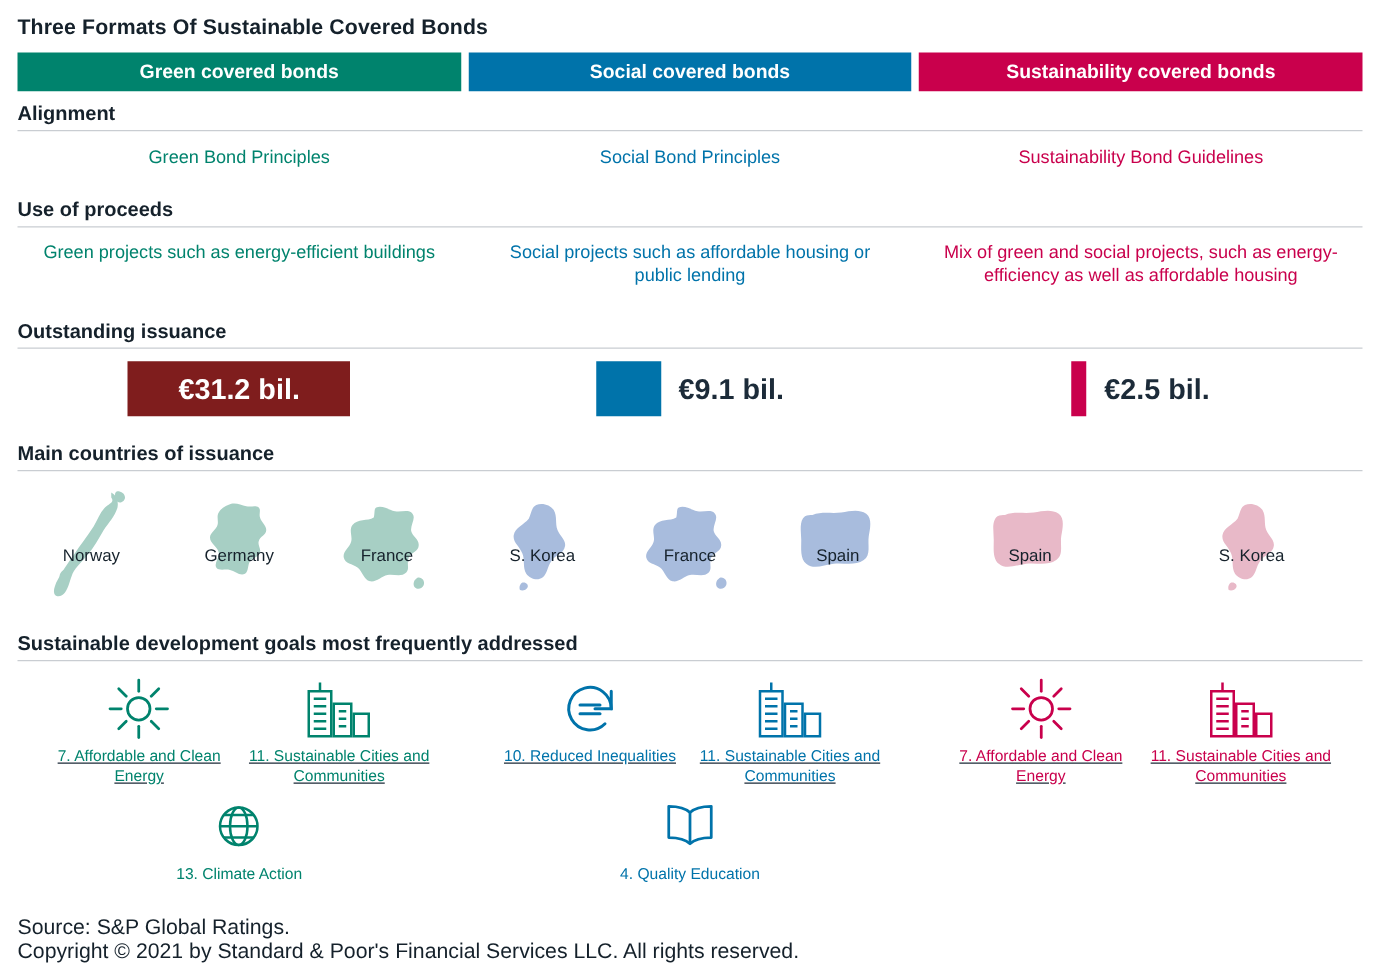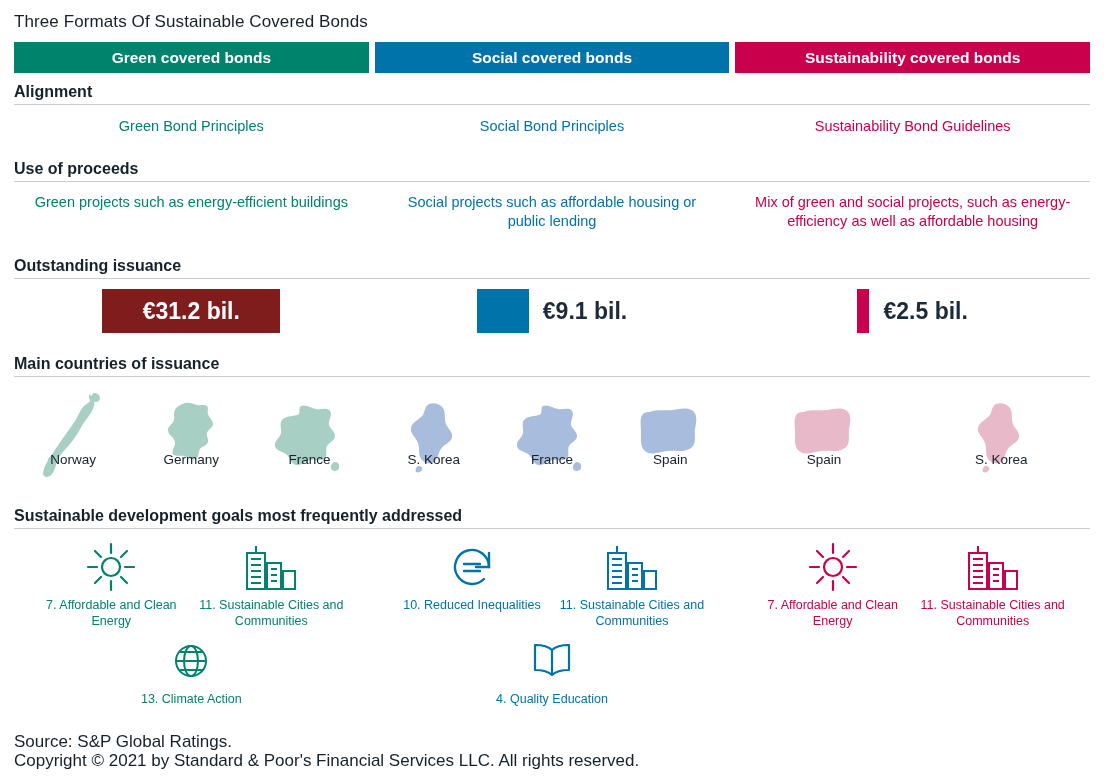--- a/index.html
+++ b/index.html
@@ -17,21 +17,21 @@
   }
   .page {
     position: relative;
     width: 1104px;
     height: 778px;
     box-sizing: border-box;
     padding: 0 14px;
   }
   .title {
     font-size: 17px;
-    font-weight: normal;
+    font-weight: bold;
     color: #15212b;
     padding-top: 12px;
     padding-bottom: 10px;
     letter-spacing: .1px;
   }
   
   .headers {
     display: flex;
     gap: 6px;
   }
@@ -123,30 +123,31 @@
     width: 86px;
     height: 100px;
     display: flex;
     align-items: center;
     justify-content: center;
   }
   .country svg { display: block; }
   .country-name {
     position: absolute;
     left: 0; right: 0;
-    top: 63px;
+    top: 48px;
     text-align: center;
     font-size: 13.5px;
     color: #15212b;
   }
   
   .sdg-row {
     display: flex;
     gap: 6px;
     padding-top: 8px;
+    text-decoration: underline;
   }
   .sdg-cell {
     flex: 1;
     display: flex;
     flex-wrap: wrap;
     justify-content: center;
     align-items: flex-start;
   }
   .sdg-item {
     width: 160px;

